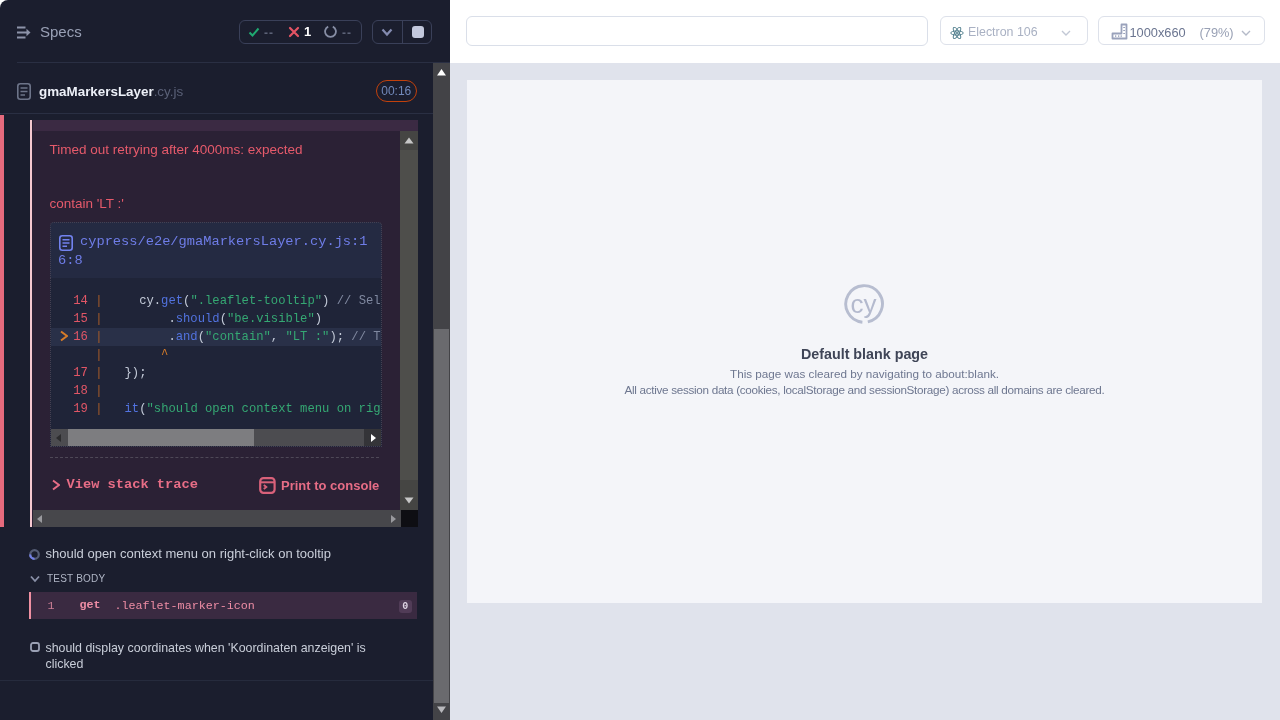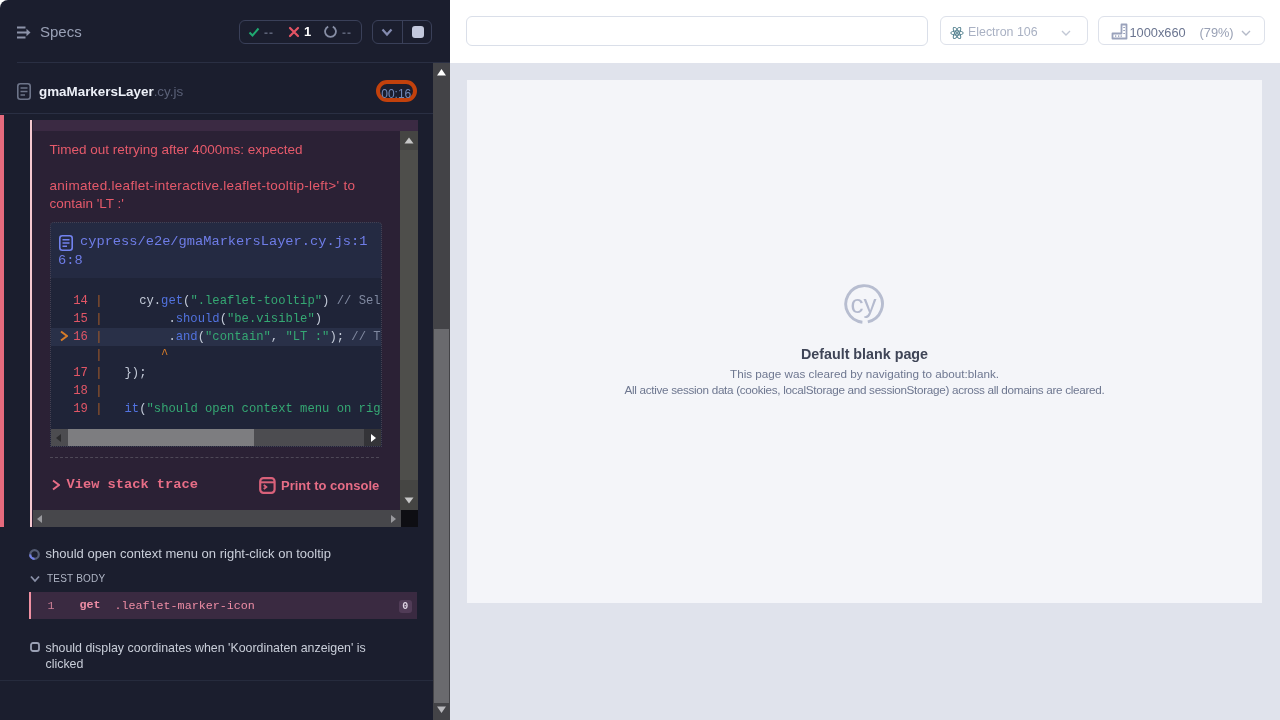--- a/index.html
+++ b/index.html
@@ -95,32 +95,32 @@
 
     <svg class="abs" style="left:17px; top:83px;" width="14" height="17" viewBox="0 0 14 17">
       <rect x="0.8" y="0.8" width="12.4" height="15.4" rx="2.5" fill="none" stroke="#6d7489" stroke-width="1.6"></rect>
       <g stroke="#6d7489" stroke-width="1.4">
         <line x1="3.5" y1="5" x2="10.5" y2="5"></line>
         <line x1="3.5" y1="8.5" x2="10.5" y2="8.5"></line>
         <line x1="3.5" y1="12" x2="8" y2="12"></line>
       </g>
     </svg>
     <div class="abs" style="left:39px; top:84px; font-size:13.4px; font-weight:bold; color:#edf0f8;">gmaMarkersLayer<span style="font-weight:normal; color:#5a6077;">.cy.js</span></div>
-    <div class="abs" style="left:375.5px; top:79.5px; width:41.5px; height:22.5px; border:4px solid #c2410c; border-radius:11.5px; color:#7289ba; font-size:12px; text-align:center; line-height:20.5px;">00:16</div>
+    <div class="abs" style="left:375.5px; top:79.5px; width:41.5px; height:22.5px; border:1px solid #c2410c; border-radius:11.5px; color:#7289ba; font-size:12px; text-align:center; line-height:20.5px;">00:16</div>
     <div class="abs" style="left:0; top:113px; width:433px; height:1px; background:#2a2f43;"></div>
 
     <div class="abs" style="left:0; top:115px; width:3.5px; height:412px; background:#e66a7d;"></div>
 
     <div class="abs" style="left:30px; top:119.5px; width:388px; height:407.5px; background:#2b2135; border-left:2.5px solid #f6c8d0;"></div>
     <div class="abs" style="left:32.5px; top:119.5px; width:385.5px; height:11.5px; background:#3b2a43;"></div>
 
     <div class="abs" style="left:49.5px; top:140.5px; font-size:13.5px; line-height:18.3px; color:#e65a6b;">
       <span>Timed out retrying after 4000ms: expected</span><br>
       <br>
-      <span style="letter-spacing:0.3px;">animated.leaflet-interactive.leaflet-tooltip-left&gt;' to</span><br>
+      <br>
       <span>contain 'LT :'</span>
     </div>
 
     <div class="abs" style="left:49.5px; top:222px; width:332px; height:56px; background:#242a42; border:1px dotted #454052; border-bottom:none; border-radius:4px 4px 0 0;"></div>
     <svg class="abs" style="left:58.5px; top:235px;" width="14" height="16" viewBox="0 0 14 16">
       <rect x="0.8" y="0.8" width="12.4" height="14.4" rx="2.5" fill="none" stroke="#7282ef" stroke-width="1.6"></rect>
       <g stroke="#7282ef" stroke-width="1.4">
         <line x1="3.5" y1="4.8" x2="10.5" y2="4.8"></line>
         <line x1="3.5" y1="8" x2="10.5" y2="8"></line>
         <line x1="3.5" y1="11.2" x2="8" y2="11.2"></line>

